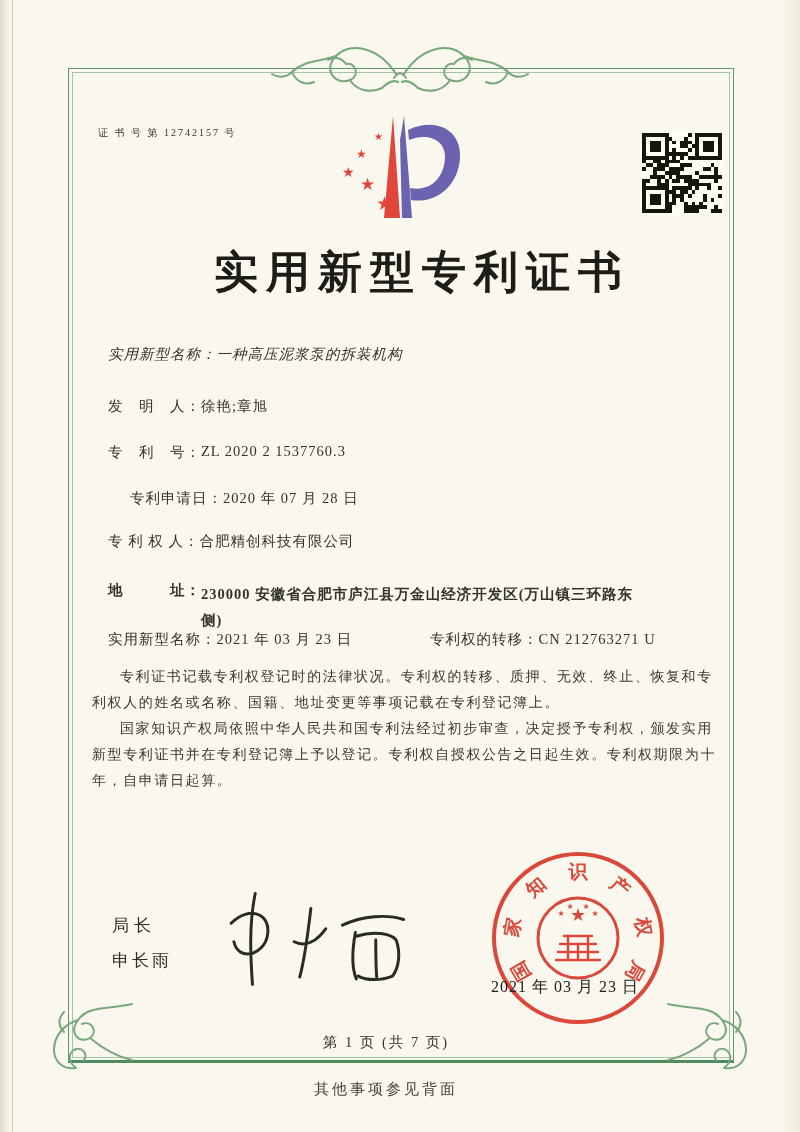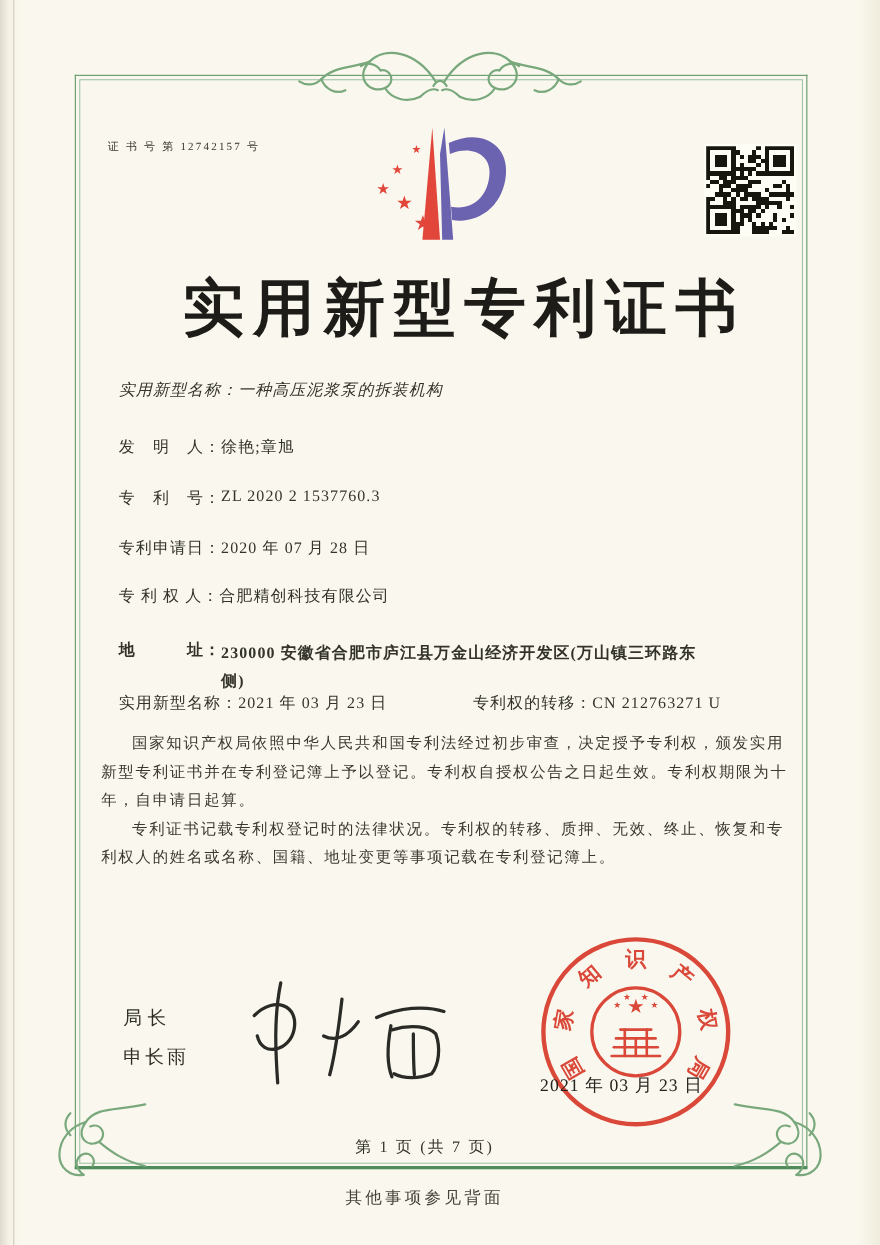--- a/index.html
+++ b/index.html
@@ -19,21 +19,21 @@
     position:absolute;left:3px;top:3px;right:3px;bottom:2px;
     border:1px solid #a4c4a7;box-sizing:border-box;
   }
   .orn{position:absolute;color:#79a87c;}
   .cert-no{position:absolute;left:98px;top:126px;font-size:10px;letter-spacing:2px;color:#353429;}
   .logo{position:absolute;left:338px;top:110px;width:130px;height:126px;}
   .logo .star{position:absolute;color:#e2453a;line-height:1;}
   .qr{position:absolute;left:640px;top:131px;width:80px;height:80px;background:#fdfdf6;padding:2px;}
   .doc-title{
     position:absolute;left:0;right:0;top:243px;text-align:center;
-    font-size:56px;font-weight:600;letter-spacing:8px;color:#1d1c18;margin-left:44px;
+    font-size:44px;font-weight:600;letter-spacing:8px;color:#1d1c18;margin-left:44px;
   }
   .field{position:absolute;left:108px;font-size:14.5px;letter-spacing:1px;color:#34332b;display:flex;}
   .field .lbl{white-space:nowrap;flex-shrink:0;}
   .field .val{letter-spacing:1px;}
   .field.addr .val{max-width:452px;line-height:26px;}
   .grant{position:absolute;left:108px;top:630px;width:612px;font-size:14.5px;letter-spacing:1px;color:#34332b;}
   .grant .pair2{position:absolute;left:322px;top:0;}
   .paras{position:absolute;left:92px;top:664px;width:628px;font-size:14px;line-height:26px;letter-spacing:1.6px;color:#3b392f;}
   .paras p{margin:0;text-indent:2em;}
   .director-title{position:absolute;left:112px;top:914px;font-size:17px;letter-spacing:5px;color:#2e2d26;}
@@ -356,41 +356,41 @@
   <span class="val">一种高压泥浆泵的拆装机构</span>
 </div>
 <div class="field" style="top:397px;">
   <span class="lbl">发　明　人：</span>
   <span class="val">徐艳;章旭</span>
 </div>
 <div class="field" style="top:443px;justify-content:flex-end;">
   <span class="lbl">专　利　号：</span>
   <span class="val">ZL 2020 2 1537760.3</span>
 </div>
-<div class="field" style="top:489px;">
+<div class="field" style="top:489px;margin-left:22px;">
   <span class="lbl">专利申请日：</span>
   <span class="val">2020 年 07 月 28 日</span>
 </div>
 <div class="field" style="top:532px;">
   <span class="lbl">专 利 权 人：</span>
   <span class="val">合肥精创科技有限公司</span>
 </div>
 <div class="field addr" style="top:581px;font-weight:bold;">
   <span class="lbl">地　　　址：</span>
   <span class="val">230000 安徽省合肥市庐江县万金山经济开发区(万山镇三环路东侧)</span>
 </div>
 
 <div class="grant">
   <span>实用新型名称：</span><span>2021 年 03 月 23 日</span>
   <span class="pair2"><span>专利权的转移：</span><span>CN 212763271 U</span></span>
 </div>
 
 <div class="paras">
+  <p>专利证书记载专利权登记时的法律状况。专利权的转移、质押、无效、终止、恢复和专利权人的姓名或名称、国籍、地址变更等事项记载在专利登记簿上。</p>
   <p>国家知识产权局依照中华人民共和国专利法经过初步审查，决定授予专利权，颁发实用新型专利证书并在专利登记簿上予以登记。专利权自授权公告之日起生效。专利权期限为十年，自申请日起算。</p>
-  <p>专利证书记载专利权登记时的法律状况。专利权的转移、质押、无效、终止、恢复和专利权人的姓名或名称、国籍、地址变更等事项记载在专利登记簿上。</p>
 </div>
 
 <div class="director-title">局长</div>
 <div class="director-name">申长雨</div>
 
 <svg class="sig" width="195" height="102" viewBox="0 0 210 110">
   <g fill="none" stroke="#2a2a26" stroke-width="3.2" stroke-linecap="round">
     <path d="M40,6 C33,40 35,75 37,104"></path>
     <path d="M14,38 C34,18 58,28 53,52 C49,72 22,80 17,58"></path>
     <path d="M100,22 C97,48 93,78 88,96"></path>

